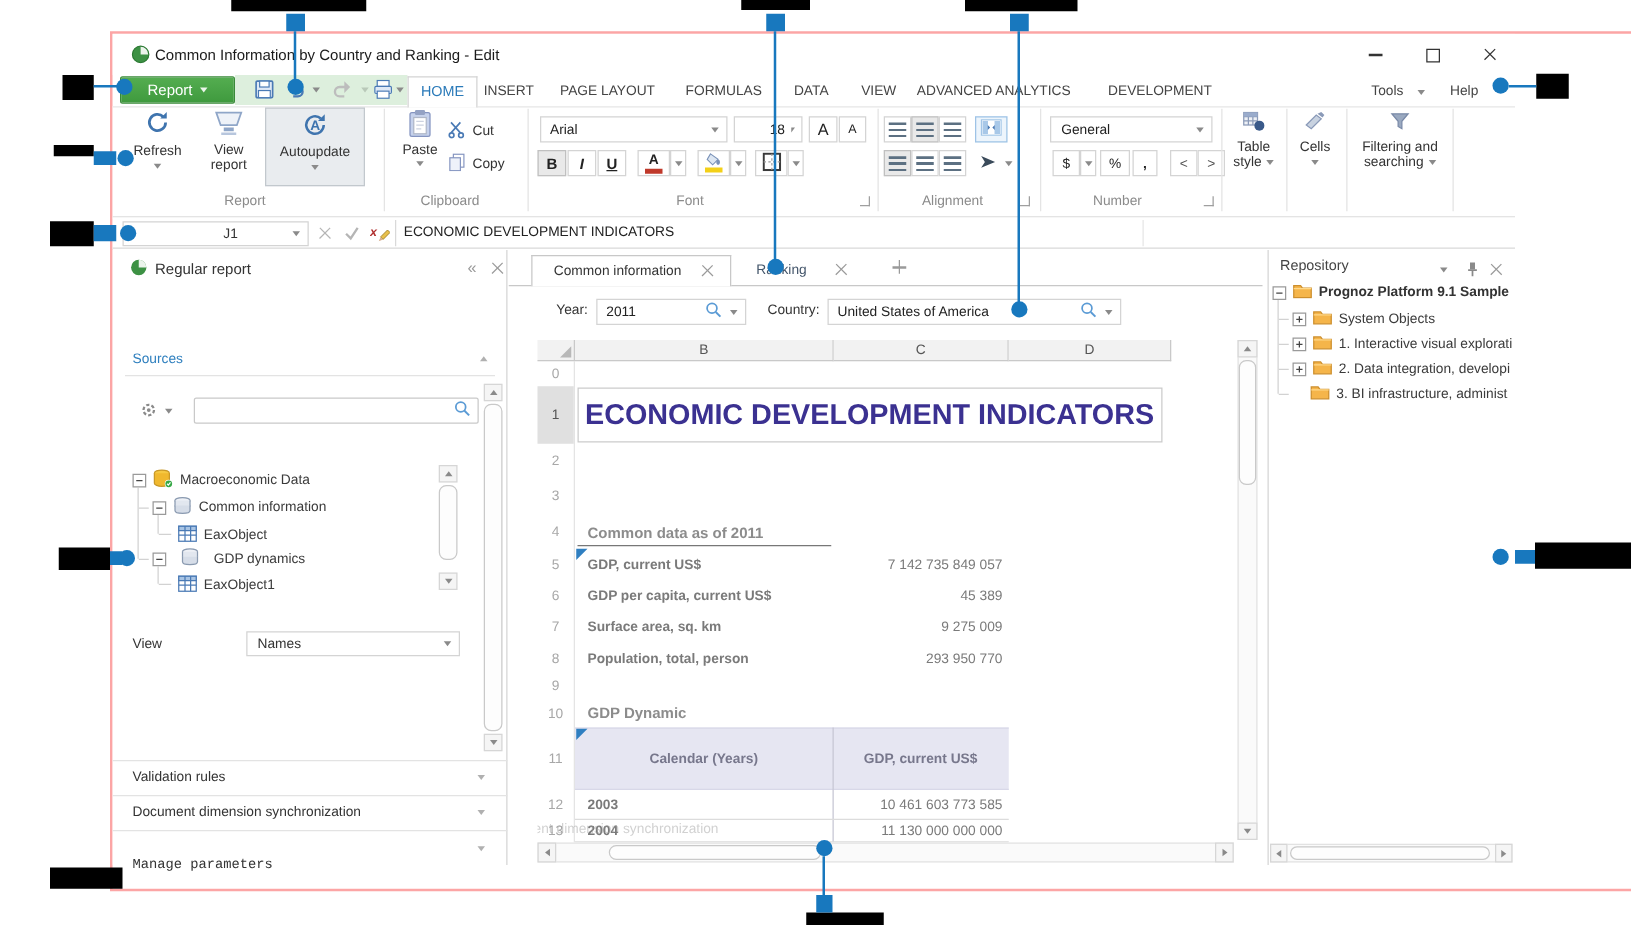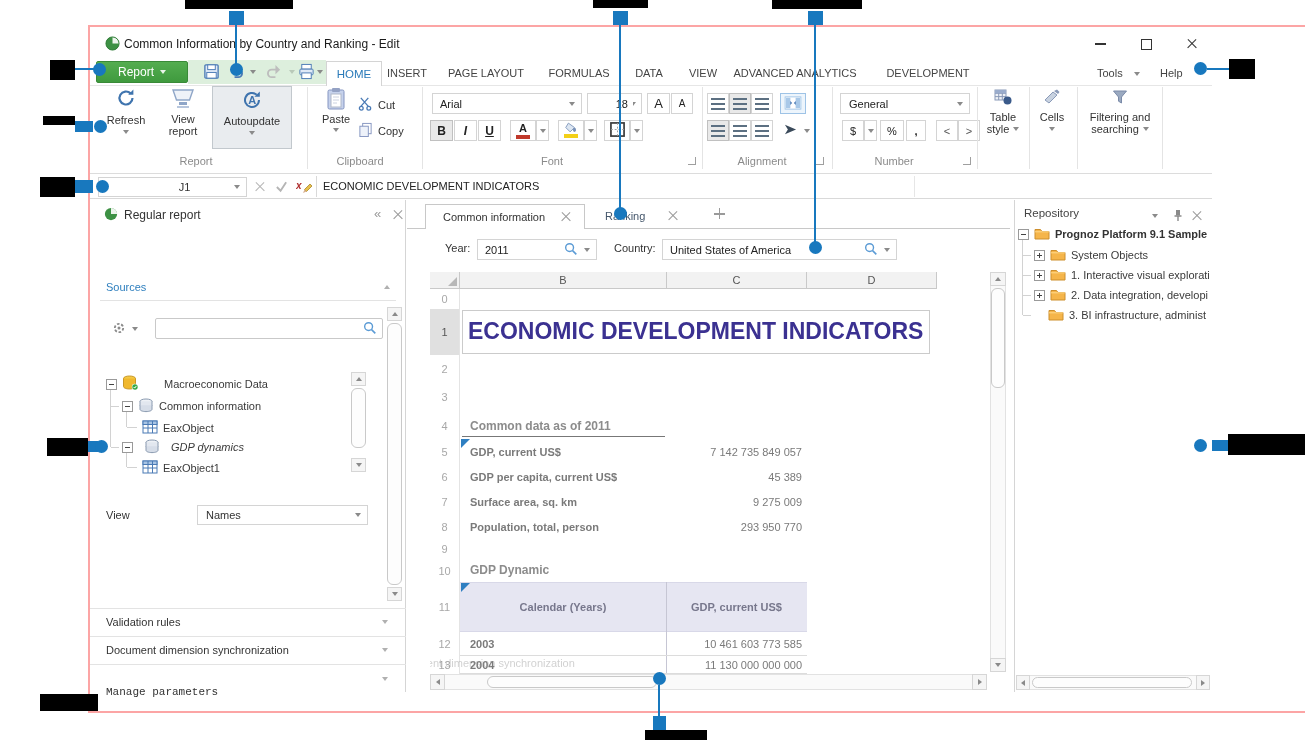--- a/index.html
+++ b/index.html
@@ -359,40 +359,40 @@
   
   <div class="a f" style="left:16px;top:347px;height:20px;gap:5px;">
     <span class="exp"></span>
     <span><svg width="17" height="16" viewBox="0 0 17 16">
             <ellipse cx="7.5" cy="3.5" rx="6" ry="2.5" fill="#f5c842" stroke="#c89828"></ellipse>
             <path d="M1.5 3.5v8c0 1.4 2.7 2.5 6 2.5s6-1.1 6-2.5v-8" fill="#f0b82e" stroke="#c89828"></path>
             <circle cx="13" cy="12" r="3.2" fill="#fff"></circle>
             <circle cx="13" cy="12" r="2.7" fill="#35a845"></circle>
             <path d="M11.7 12l1 1.1 1.7-2.2" stroke="#fff" fill="none"></path>
           </svg></span>
-    <span class="nw" style="color:#3a3a3a;margin-left:20px;">Macroeconomic Data</span>
+    <span class="nw" style="color:#3a3a3a;">Macroeconomic Data</span>
   </div>
   <div class="a f" style="left:32px;top:369px;height:20px;gap:5px;">
     <span class="exp"></span>
     <span><svg width="16" height="15" viewBox="0 0 16 15">
             <ellipse cx="8" cy="3.3" rx="6" ry="2.3" fill="#eef1f6" stroke="#8a9ab0"></ellipse>
             <path d="M2 3.3v4c0 1.3 2.7 2.3 6 2.3s6-1 6-2.3v-4" fill="#e2e7ef" stroke="#8a9ab0"></path>
             <path d="M2 7.3v4c0 1.3 2.7 2.3 6 2.3s6-1 6-2.3v-4" fill="#d6dde8" stroke="#8a9ab0"></path>
           </svg></span>
     <span class="nw" style="color:#3a3a3a;">Common information</span>
   </div>
   <div class="a f" style="left:52px;top:391px;height:20px;gap:5px;">
     <span><svg width="16" height="14" viewBox="0 0 16 14">
             <rect x="1" y="1" width="14" height="12" fill="#fff" stroke="#4a7ab5"></rect>
             <rect x="1" y="1" width="14" height="3.5" fill="#a8c4e4" stroke="#4a7ab5"></rect>
             <path d="M6 1v12M10.5 1v12M1 8h14" stroke="#4a7ab5"></path>
           </svg></span>
     <span class="nw" style="color:#3a3a3a;">EaxObject</span>
   </div>
-  <div class="a f" style="left:32px;top:410px;height:20px;gap:11px;font-style:italic;">
+  <div class="a f" style="left:32px;top:410px;height:20px;gap:11px;">
     <span class="exp"></span>
     <span><svg width="16" height="15" viewBox="0 0 16 15">
             <ellipse cx="8" cy="3.3" rx="6" ry="2.3" fill="#eef1f6" stroke="#8a9ab0"></ellipse>
             <path d="M2 3.3v4c0 1.3 2.7 2.3 6 2.3s6-1 6-2.3v-4" fill="#e2e7ef" stroke="#8a9ab0"></path>
             <path d="M2 7.3v4c0 1.3 2.7 2.3 6 2.3s6-1 6-2.3v-4" fill="#d6dde8" stroke="#8a9ab0"></path>
           </svg></span>
     <span class="nw" style="color:#3a3a3a;">GDP dynamics</span>
   </div>
   <div class="a f" style="left:52px;top:431px;height:20px;gap:5px;">
     <span><svg width="16" height="14" viewBox="0 0 16 14">

